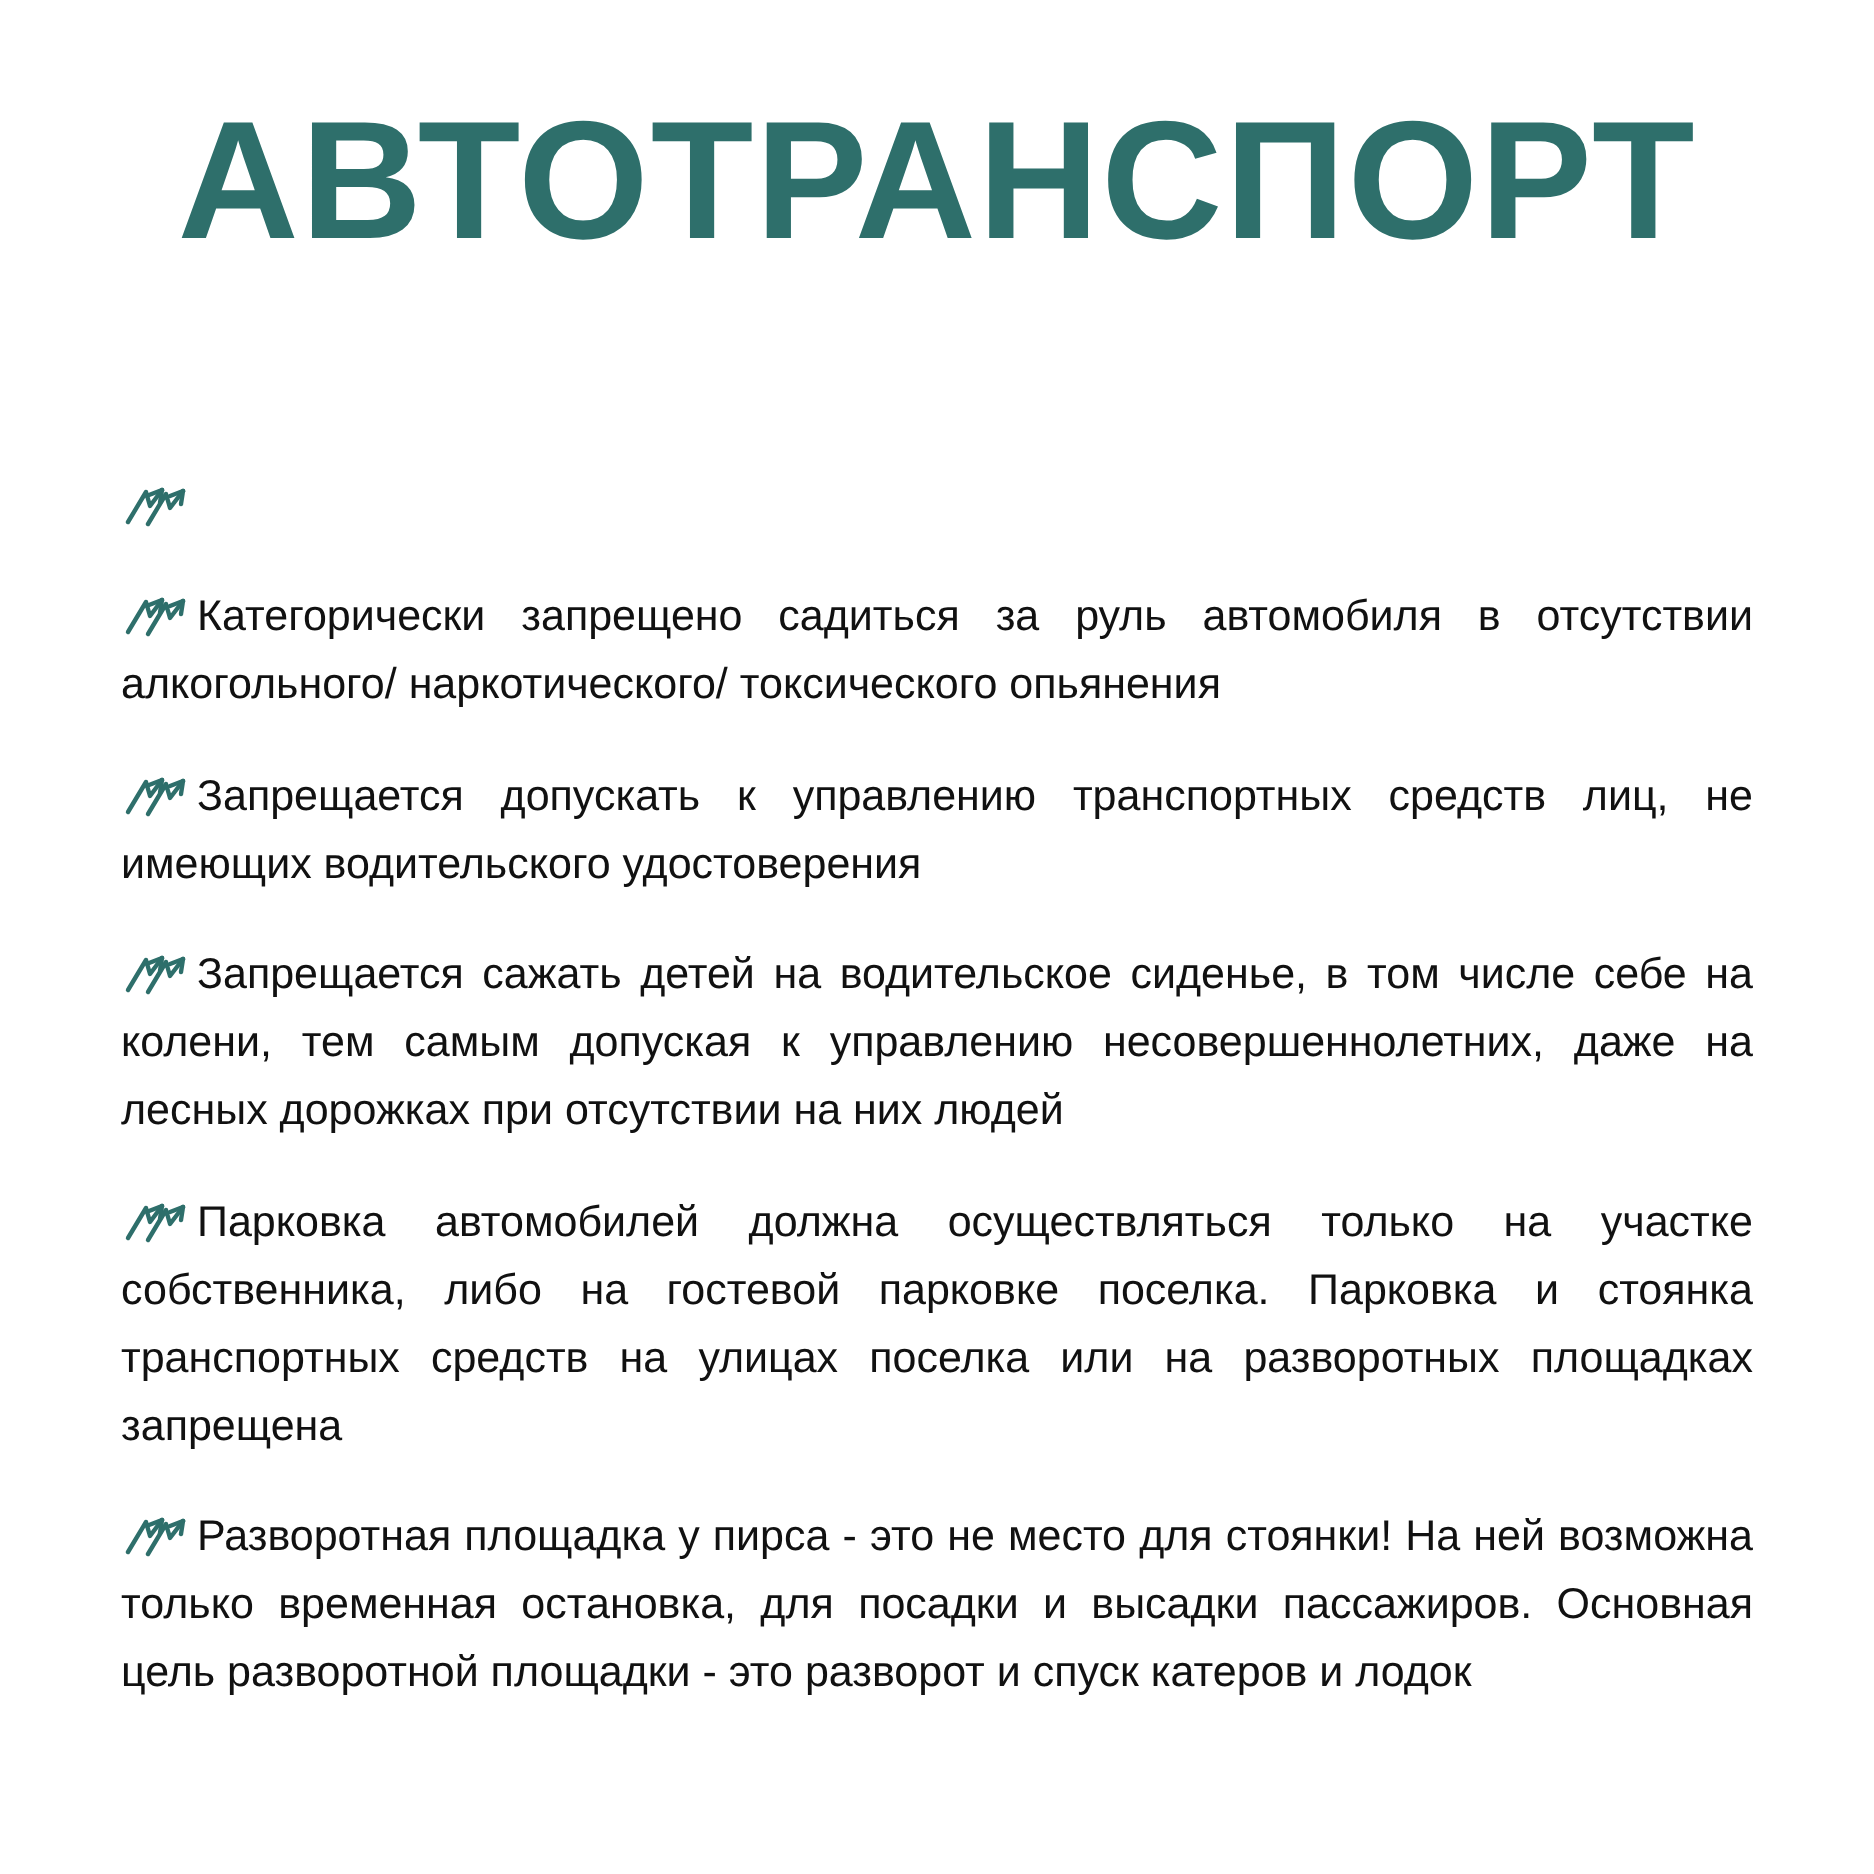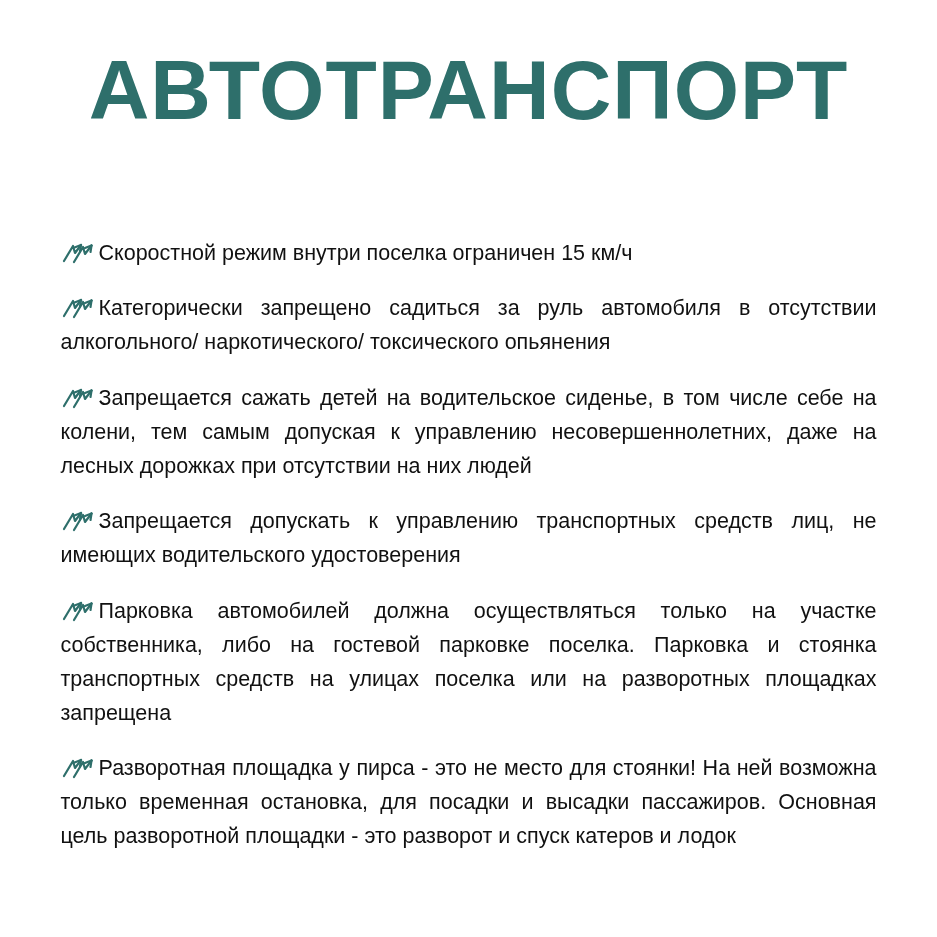--- a/index.html
+++ b/index.html
@@ -78,21 +78,21 @@
         <svg width="34" height="22" viewBox="0 0 34 22" xmlns="http://www.w3.org/2000/svg">
           <g fill="none" stroke="#2e6f6b" stroke-width="2.2" stroke-linecap="round" stroke-linejoin="round">
             <path d="M3 19 L12 4 L14 11 L20 3"></path>
             <path d="M20 3 L13.5 5.5"></path>
             <path d="M20 3 L19 9.5"></path>
             <path d="M13 20 L22 5 L24 12 L30.5 3.5"></path>
             <path d="M30.5 3.5 L24 6"></path>
             <path d="M30.5 3.5 L29.5 10"></path>
           </g>
         </svg>
-      </span><span class="item-text">Скоростной режим внутри поселка ограничен 15 км/ч</span>
+      </span>
     </p>
 
     <p class="bullet-item">
       <span class="bullet-icon">
         <svg width="34" height="22" viewBox="0 0 34 22" xmlns="http://www.w3.org/2000/svg">
           <g fill="none" stroke="#2e6f6b" stroke-width="2.2" stroke-linecap="round" stroke-linejoin="round">
             <path d="M3 19 L12 4 L14 11 L20 3"></path>
             <path d="M20 3 L13.5 5.5"></path>
             <path d="M20 3 L19 9.5"></path>
             <path d="M13 20 L22 5 L24 12 L30.5 3.5"></path>
@@ -108,36 +108,36 @@
         <svg width="34" height="22" viewBox="0 0 34 22" xmlns="http://www.w3.org/2000/svg">
           <g fill="none" stroke="#2e6f6b" stroke-width="2.2" stroke-linecap="round" stroke-linejoin="round">
             <path d="M3 19 L12 4 L14 11 L20 3"></path>
             <path d="M20 3 L13.5 5.5"></path>
             <path d="M20 3 L19 9.5"></path>
             <path d="M13 20 L22 5 L24 12 L30.5 3.5"></path>
             <path d="M30.5 3.5 L24 6"></path>
             <path d="M30.5 3.5 L29.5 10"></path>
           </g>
         </svg>
-      </span><span class="item-text">Запрещается сажать детей на водительское сиденье, в том числе себе на колени, тем самым допуская к управлению несовершеннолетних, даже на лесных дорожках при отсутствии на них людей</span>
+      </span><span class="item-text">Запрещается допускать к управлению транспортных средств лиц, не имеющих водительского удостоверения</span>
     </p>
 
     <p class="bullet-item">
       <span class="bullet-icon">
         <svg width="34" height="22" viewBox="0 0 34 22" xmlns="http://www.w3.org/2000/svg">
           <g fill="none" stroke="#2e6f6b" stroke-width="2.2" stroke-linecap="round" stroke-linejoin="round">
             <path d="M3 19 L12 4 L14 11 L20 3"></path>
             <path d="M20 3 L13.5 5.5"></path>
             <path d="M20 3 L19 9.5"></path>
             <path d="M13 20 L22 5 L24 12 L30.5 3.5"></path>
             <path d="M30.5 3.5 L24 6"></path>
             <path d="M30.5 3.5 L29.5 10"></path>
           </g>
         </svg>
-      </span><span class="item-text">Запрещается допускать к управлению транспортных средств лиц, не имеющих водительского удостоверения</span>
+      </span><span class="item-text">Запрещается сажать детей на водительское сиденье, в том числе себе на колени, тем самым допуская к управлению несовершеннолетних, даже на лесных дорожках при отсутствии на них людей</span>
     </p>
 
     <p class="bullet-item">
       <span class="bullet-icon">
         <svg width="34" height="22" viewBox="0 0 34 22" xmlns="http://www.w3.org/2000/svg">
           <g fill="none" stroke="#2e6f6b" stroke-width="2.2" stroke-linecap="round" stroke-linejoin="round">
             <path d="M3 19 L12 4 L14 11 L20 3"></path>
             <path d="M20 3 L13.5 5.5"></path>
             <path d="M20 3 L19 9.5"></path>
             <path d="M13 20 L22 5 L24 12 L30.5 3.5"></path>

